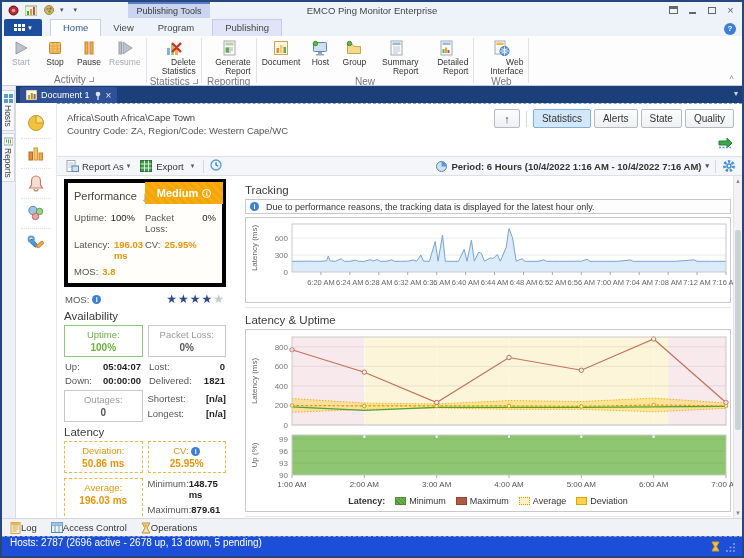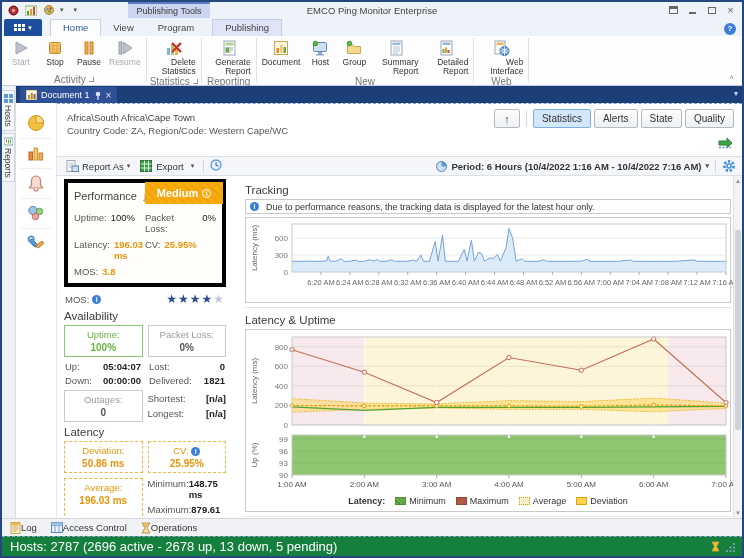--- a/index.html
+++ b/index.html
@@ -124,21 +124,21 @@
 
   
   .vscroll { width:9px; background:#f3f3f5; border-left:1px solid #e2e2e6; display:flex; flex-direction:column; flex:0 0 auto; }
   .sarrow { height:10px; color:#8a8a8a; font-size:6px; text-align:center; line-height:10px; }
   .strack { flex:1; position:relative; }
   .sthumb { position:absolute; left:1px; right:1px; top:44px; height:200px; background:#cdd2d9; border-radius:2px; }
 
   
   .bottom-tabs { height:18px; background:#f1f2f5; border-top:1px solid #d4d8de; display:flex; align-items:center; gap:14px; padding-left:8px; flex:0 0 auto; }
   .btab { display:flex; align-items:center; font-size:9.5px; color:#333; }
-  .statusbar { height:20px; background:#15803d; border-top:1px dashed #8fa3c8; color:#fff; display:flex; align-items:center; padding:0 6px 0 8px; font-size:13px; flex:0 0 auto; }
+  .statusbar { height:20px; background:#1d4ed8; border-top:1px dashed #8fa3c8; color:#fff; display:flex; padding:0 6px 0 8px; font-size:10px; flex:0 0 auto; }
   .statusbar .right { margin-left:auto; display:flex; align-items:center; gap:6px; }
 
   text { font-family:"Liberation Sans", sans-serif; }
 </style>
 </head>
 <body>
 
 <div class="window">
 
   <div class="titlebar">

